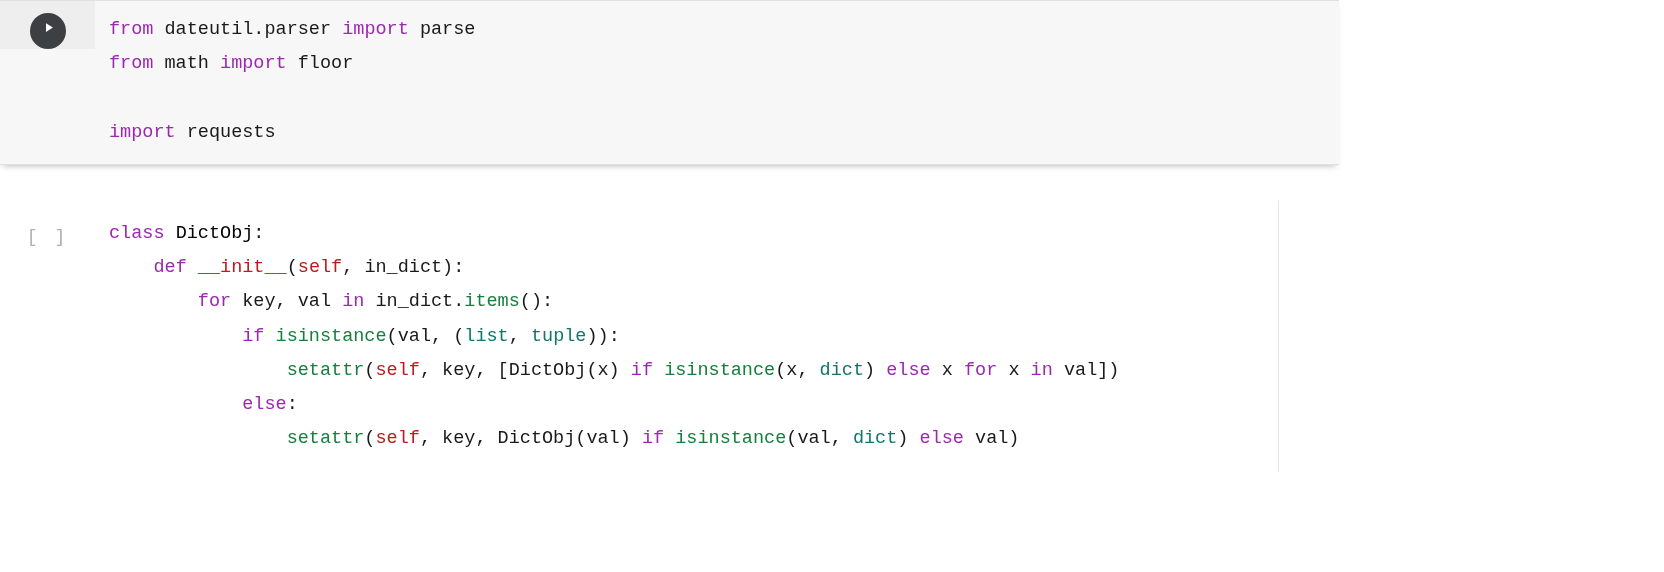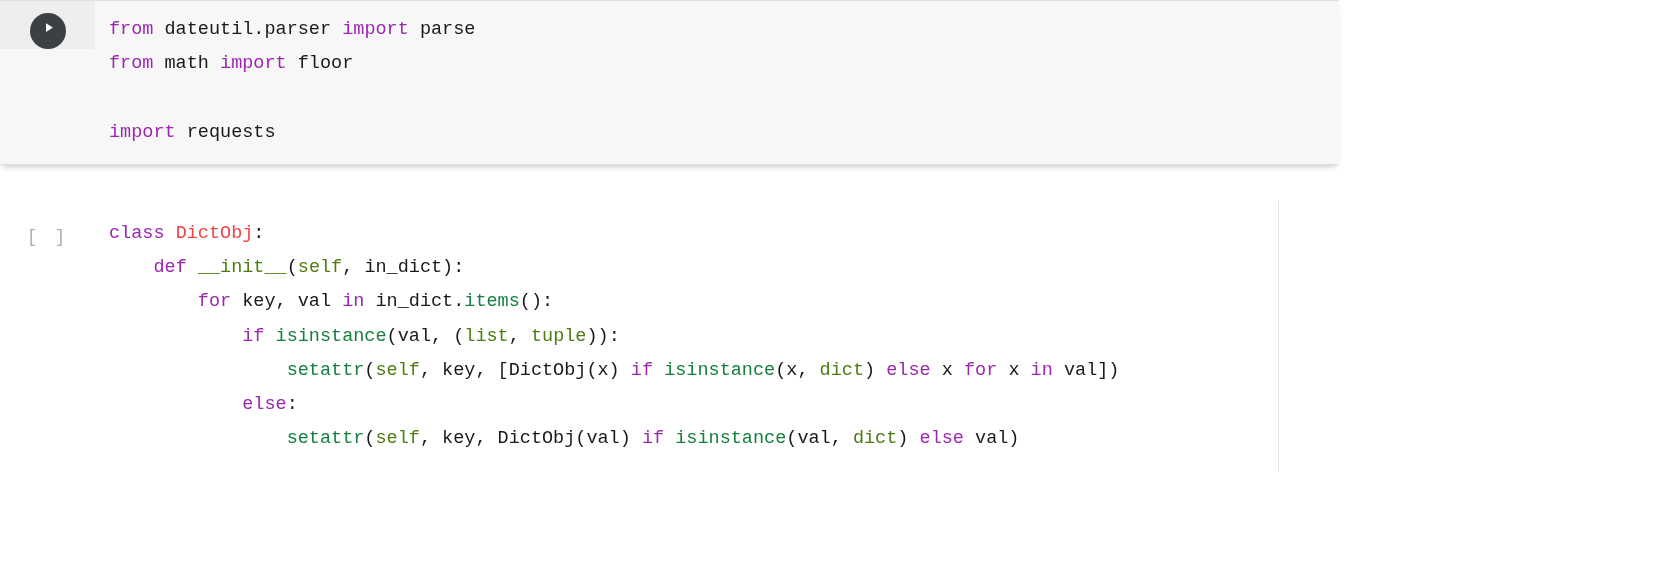--- a/index.html
+++ b/index.html
@@ -53,24 +53,24 @@
     padding: 12px 10px 14px 14px;
     white-space: pre;
     position: relative;
   }
   .cell.idle .code-area { padding-top: 16px; padding-bottom: 16px; }
   .sep-right {
     border-right: 1px solid #e6e6e6;
     margin-right: 60px;
   }
   .tok-kw { color: #9c27b0; }      
-  .tok-builtin { color: #4d7c0f; margin-top: 8px; } 
+  .tok-builtin { color: #0f766e; margin-top: 8px; } 
   .tok-func { color: #15803d; }   
-  .tok-classname { color: #ef4444; } 
-  .tok-self { color: #4d7c0f; }    
+  .tok-classname { color: #000000; } 
+  .tok-self { color: #b91c1c; }    
   .tok-default { color: #1a1a1a; }
   .code-line { display:block; }
   .spacer { height: 36px; }
 </style>
 </head>
 <body>
 
 <div class="notebook">
 
   <div class="cell focused">

